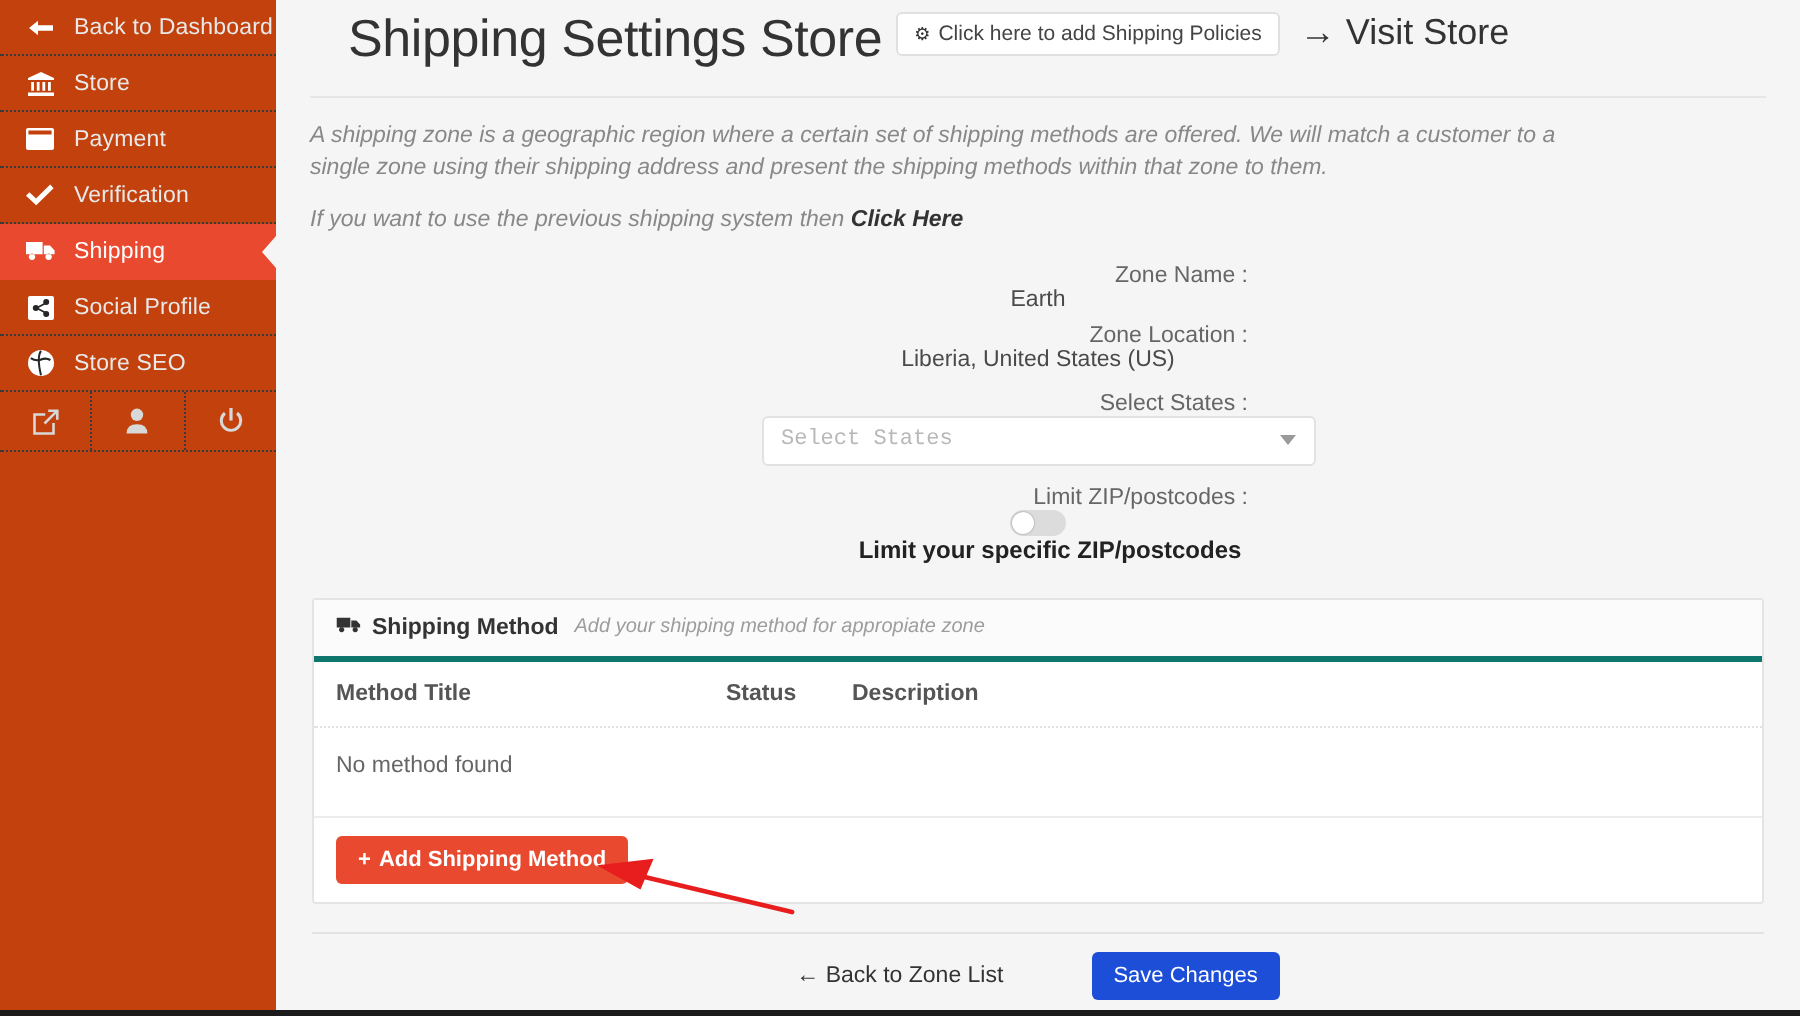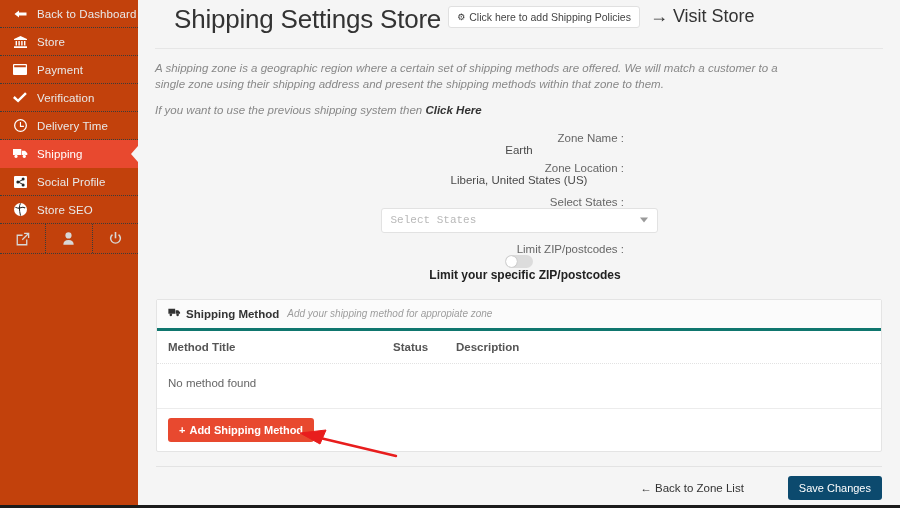--- a/index.html
+++ b/index.html
@@ -270,34 +270,34 @@
     font-weight: bold;
     cursor: pointer;
     font-family: "Liberation Sans", sans-serif;
   }
 
   .foot-rule {
     margin: 14px 18px 0 18px;
     border-top: 1px solid #e3e3e3;
   }
   .page-foot {
-    display: flex; align-items: center; justify-content: flex-end;
+    display: flex; align-items: center; justify-content: center;
     margin: 0 18px;
     padding-top: 9px;
     gap: 44px;
   }
   .back-link {
     font-size: 11.5px;
     color: #333333;
     text-decoration: none;
     cursor: pointer;
   }
   .btn-save {
     padding: 6px 11px;
-    background: #0c4a6e;
+    background: #1d4ed8;
     border: none;
     border-radius: 3px;
     color: #ffffff;
     font-size: 11px;
     cursor: pointer;
     font-family: "Liberation Sans", sans-serif;
   }
 
   
   #annotation {
@@ -342,29 +342,20 @@
 
     <div class="nav-item">
       <span class="nav-ico">
         <svg width="14" height="11" viewBox="0 0 14 11">
             <path d="M5.1 10.6 L0 5.9 L1.7 4.1 L5.0 7.2 L12.1 0.3 L13.8 2.1 Z"></path>
           </svg>
       </span>
       <span class="nav-label">Verification</span>
     </div>
 
-    <div class="nav-item">
-      <span class="nav-ico">
-        <svg width="13" height="13" viewBox="0 0 13 13">
-            <path d="M6.5 0 A6.5 6.5 0 1 0 6.5 13 A6.5 6.5 0 1 0 6.5 0 Z M6.5 1.3 A5.2 5.2 0 1 1 6.5 11.7 A5.2 5.2 0 1 1 6.5 1.3 Z"></path>
-            <path d="M5.9 3 h1.1 v3.8 h2.9 v1.1 h-4 z"></path>
-          </svg>
-      </span>
-      <span class="nav-label">Delivery Time</span>
-    </div>
 
     <div class="nav-item active">
       <span class="nav-ico">
         <svg width="15" height="11" viewBox="0 0 15 11">
             <path d="M0 1 h8.3 v6.1 h-8.3 z M8.9 2.7 h3.1 l2.3 2.5 v1.9 h-5.4 z M3 6.8 a1.6 1.6 0 1 0 0.01 0 z M11.3 6.8 a1.6 1.6 0 1 0 0.01 0 z"></path>
           </svg>
       </span>
       <span class="nav-label">Shipping</span>
     </div>
 
@@ -470,21 +461,21 @@
         <span class="ph-ico">
           <svg width="13" height="9" viewBox="0 0 15 11">
               <path d="M0 1 h8.3 v6.1 h-8.3 z M8.9 2.7 h3.1 l2.3 2.5 v1.9 h-5.4 z M3 6.8 a1.6 1.6 0 1 0 0.01 0 z M11.3 6.8 a1.6 1.6 0 1 0 0.01 0 z"></path>
             </svg>
         </span>
         <span class="ph-title">Shipping Method</span>
         <span class="ph-sub">Add your shipping method for appropiate zone</span>
       </div>
 
       <div class="tbl-head">
-        <div class="c" style="width:225px">Method Title</div>
+        <div class="c" style="width:195px">Method Title</div>
         <div class="c" style="width:63px">Status</div>
         <div class="c">Description</div>
       </div>
 
       <div class="tbl-body">
         <div class="tbl-empty">No method found</div>
       </div>
 
       <div class="panel-foot">
         <button class="btn-add">

